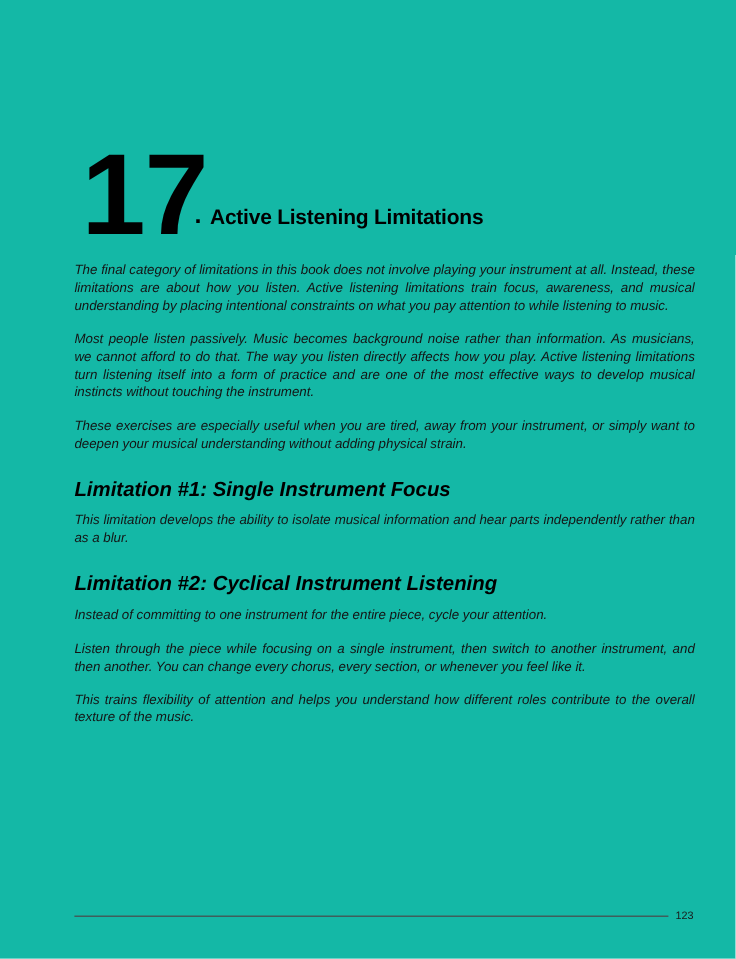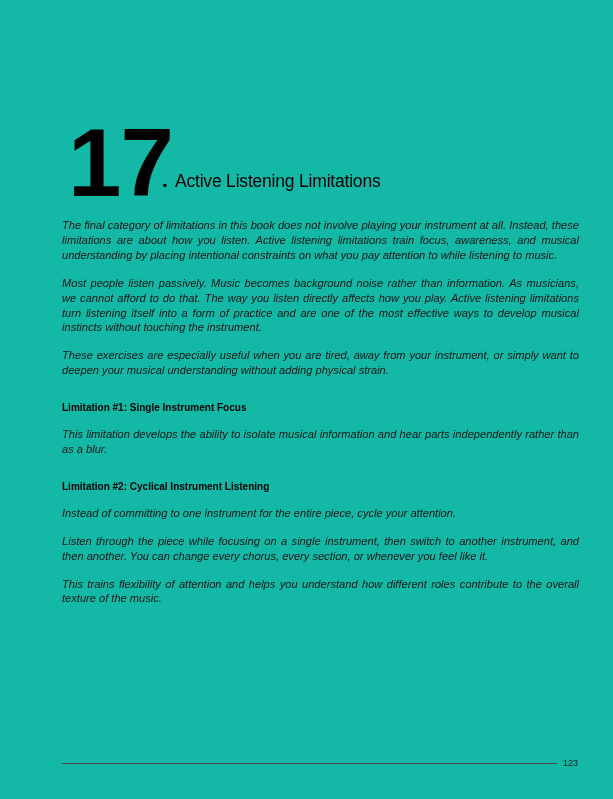--- a/index.html
+++ b/index.html
@@ -43,21 +43,21 @@
     bottom: 4px;
     font-size: 21px;
     font-weight: bold;
     color: #000000;
   }
   .chapter-title {
     position: absolute;
     left: 113px;
     bottom: 4px;
     font-size: 17.5px;
-    font-weight: normal;
+    font-weight: bold;
     letter-spacing: -0.2px;
     color: #000000;
     white-space: nowrap;
   }
 
   
   .body-block {
     position: absolute;
     left: 62px;
     top: 218px;
@@ -67,25 +67,26 @@
     margin: 0 0 13px 0;
     font-size: 11.1px;
     line-height: 14.9px;
     text-align: justify;
     color: #141414;
     hyphens: none;
     font-style: italic;
   }
   h3.sub {
     margin: 16px 0 11px 0;
-    font-size: 10px;
+    font-size: 17px;
     line-height: 14.9px;
     font-weight: bold;
     text-align: left;
     color: #000000;
+    font-style: italic;
   }
   h3.sub.spaced {
     margin-top: 23px;
   }
 
   
   .footer {
     position: absolute;
     left: 62px;
     top: 757px;

